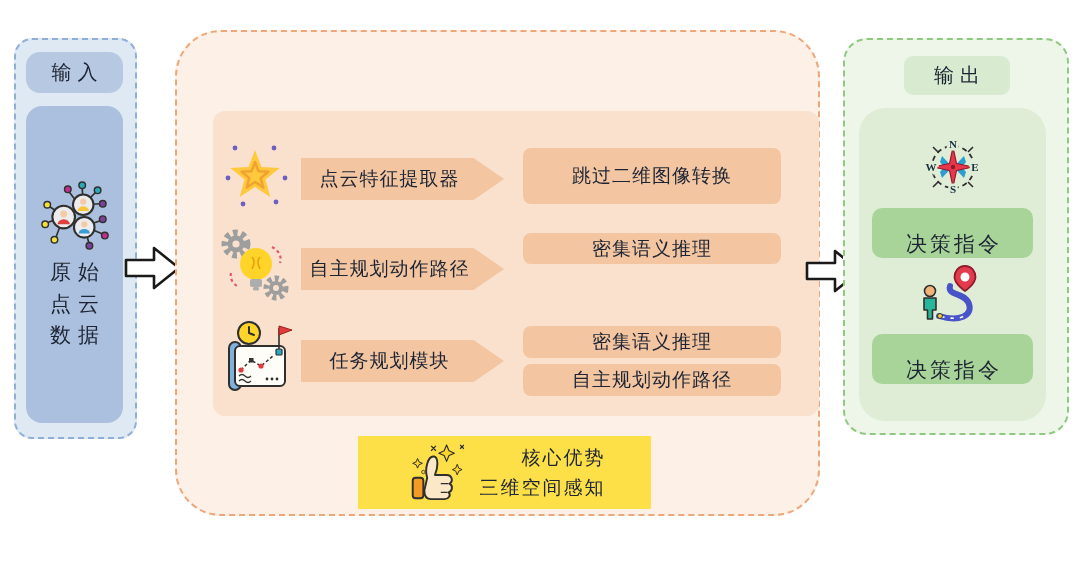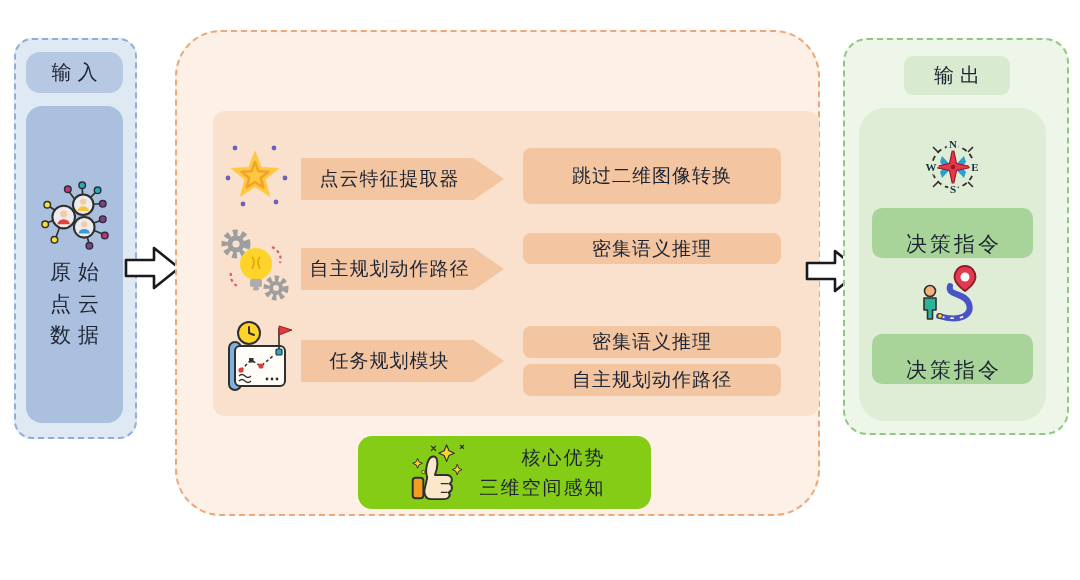--- a/index.html
+++ b/index.html
@@ -28,21 +28,21 @@
   .model-panel{left:175px;top:30px;width:645px;height:486px;background:#fdf1e7;
     border:2px dashed #eca87a;border-radius:46px;box-sizing:border-box;}
   .model-title{left:193px;top:18px;width:233px;height:46px;background:#f3c5a1;
     border-radius:12px;font-size:22px;letter-spacing:2px;}
   .model-inner{left:36px;top:79px;width:606px;height:305px;background:#f9e1ce;border-radius:12px;}
   .pennant{left:88px;width:203px;height:42px;background:#f3c5a1;
     clip-path:polygon(0 0,85% 0,100% 50%,85% 100%,0 100%);
     font-size:19px;letter-spacing:1px;padding-right:26px;box-sizing:border-box;}
   .outbox{left:310px;width:258px;background:#f3c5a1;border-radius:8px;font-size:19px;letter-spacing:1px;}
   .icon-slot{display:block;}
-  .advantage{left:181px;top:404px;width:293px;height:73px;background:#84cc16;border-radius:14px;
+  .advantage{left:181px;top:404px;width:293px;height:73px;background:#fde047;border-radius:1px;
     display:flex;align-items:center;justify-content:center;gap:16px;}
   .advantage-text{font-size:19px;line-height:1.55;letter-spacing:2px;}
 
   
   .output-panel{left:843px;top:38px;width:226px;height:397px;background:#eef6ea;
     border:2px dashed #8fc981;border-radius:24px;box-sizing:border-box;padding-left:36px;}
   .output-header{left:59px;top:16px;width:106px;height:39px;background:#d8ebd0;
     border-radius:9px;font-size:20px;letter-spacing:6px;padding-left:6px;box-sizing:border-box;}
   .output-inner{left:14px;top:68px;width:187px;height:313px;background:#dfedd6;border-radius:26px;}
   .green-box{left:13px;width:161px;height:50px;background:#a8d49a;border-radius:10px;

